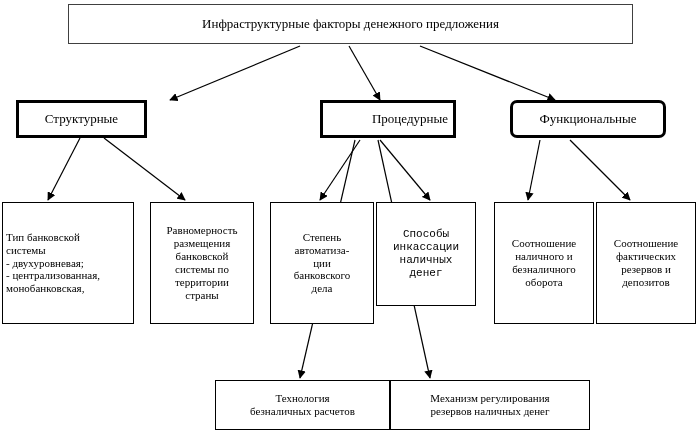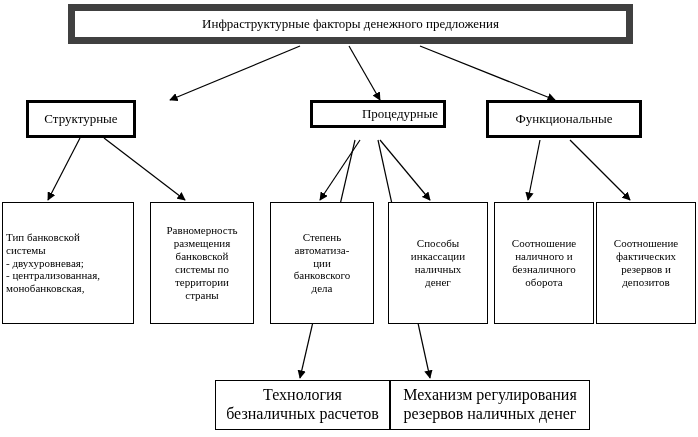--- a/index.html
+++ b/index.html
@@ -35,21 +35,21 @@
     color: #000000;
     z-index: 2;
   }
   .node .txt {
     display: block;
     white-space: pre-line;
     line-height: 1.18;
   }
   
   .root {
-    border: 7px solid #404040;
+    border: 1px solid #404040;
     font-size: 13px;
   }
   
   .cat {
     border: 3px solid #000000;
     font-size: 13px;
   }
   
   .leaf {
     border: 1px solid #000000;
@@ -57,21 +57,21 @@
   }
   .leaf.left-align {
     justify-content: flex-start;
     text-align: left;
   }
   .leaf.left-align .txt {
     padding-left: 3px;
   }
   .bottom {
     border: 1px solid #000000;
-    font-size: 16px;
+    font-size: 11px;
   }
 </style>
 </head>
 <body>
 
 <div id="stage">
 
   <svg id="edges" viewBox="0 0 698 437" xmlns="http://www.w3.org/2000/svg">
     <defs>
       <marker id="arrow" viewBox="0 0 10 10" refX="9" refY="5" markerWidth="7" markerHeight="7" orient="auto-start-reverse">
@@ -94,27 +94,27 @@
 
       <path d="M 540 140 L 528 200"></path>
       <path d="M 570 140 L 630 200"></path>
     </g>
   </svg>
 
   <div class="node root" style="left:68px; top:4px; width:565px; height:40px;">
     <span class="txt">Инфраструктурные факторы денежного предложения</span>
   </div>
 
-  <div class="node cat" style="left:26px; top:100px; width:110px; height:38px;">
+  <div class="node cat" style="left:16px; top:100px; width:131px; height:38px;">
     <span class="txt">Структурные</span>
   </div>
-  <div class="node cat" style="left:310px; top:100px; width:136px; height:28px;padding-left:44px;">
+  <div class="node cat" style="left:320px; top:100px; width:136px; height:38px;padding-left:44px;">
     <span class="txt">Процедурные</span>
   </div>
-  <div class="node cat" style="left:486px; top:100px; width:156px; height:38px;">
+  <div class="node cat" style="left:510px; top:100px; width:156px; height:38px;border-radius:7px;">
     <span class="txt">Функциональные</span>
   </div>
 
   <div class="node leaf left-align" style="left:2px; top:202px; width:132px; height:122px;align-items:center;">
     <span class="txt">Тип банковской
 системы
 - двухуровневая;
 - централизованная,
 монобанковская,</span>
   </div>
@@ -129,21 +129,21 @@
   </div>
 
   <div class="node leaf" style="left:270px; top:202px; width:104px; height:122px;">
     <span class="txt">Степень
 автоматиза-
 ции
 банковского
 дела</span>
   </div>
 
-  <div class="node leaf" style="left:388px; top:202px; width:100px; height:122px;">
+  <div class="node leaf" style="left:376px; top:202px; width:100px; height:104px;font-family:Liberation Mono, monospace;">
     <span class="txt">Способы
 инкассации
 наличных
 денег</span>
   </div>
 
   <div class="node leaf" style="left:494px; top:202px; width:100px; height:122px;">
     <span class="txt">Соотношение
 наличного и
 безналичного

